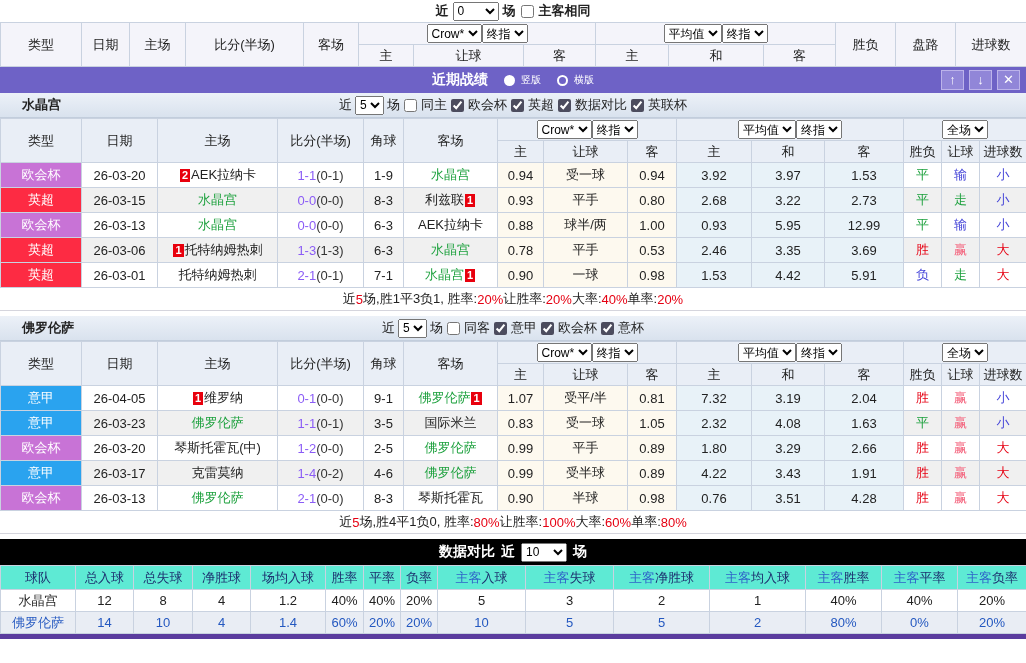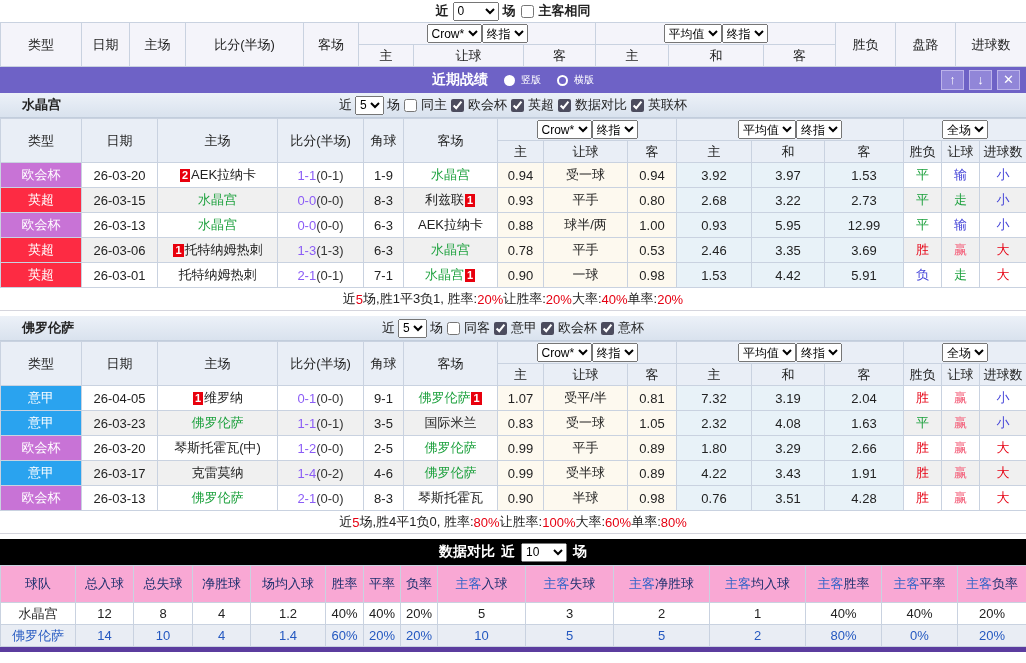--- a/index.html
+++ b/index.html
@@ -29,21 +29,21 @@
   .section-header{position:relative;height:25px;background:linear-gradient(#ecf1f8,#d9e2ee);border-bottom:1px solid #c2cddc;display:flex;align-items:center}
   .section-team{position:absolute;left:22px;font-weight:bold}
   .section-filters{margin:0 auto;display:flex;align-items:center;gap:3px}
   .summary{height:23px;display:flex;align-items:center;justify-content:center;border-bottom:1px solid #d5d5dd;font-size:13px}
   .summary .red{color:#e60012}
   .radio{display:inline-block;width:11px;height:11px;border-radius:50%;background:#fff;margin-left:10px;cursor:pointer}
   .radio.unsel{background:transparent;border:2px solid #fff;width:11px;height:11px}
   .small-label{font-weight:normal;font-size:10px}
   .bar-buttons{position:absolute;right:6px;top:3px;display:flex;gap:5px}
   .sqbtn{width:23px;height:20px;background:#9186d8;border:1px solid #bcb3ea;color:#fff;font-size:13px;line-height:18px;text-align:center;cursor:pointer;font-weight:bold}
-  .cmp-tbl thead th{background:#f9a8d4;color:#1c2f6e;height:37px}
+  .cmp-tbl thead th{background:#5eead4;color:#1c2f6e;height:24px}
   .cmp-tbl tbody td{height:22px}
   .blue-prefix{color:#2f63c8}
   tr.cmp-row-0 td{background:#fff;color:#222}
   tr.cmp-row-1 td{background:#e9edf4;color:#2458c0}
   .bottom-strip{height:5px;background:#5b3c9e}
 </style>
 </head>
 <body>
 
 <div class="page">

